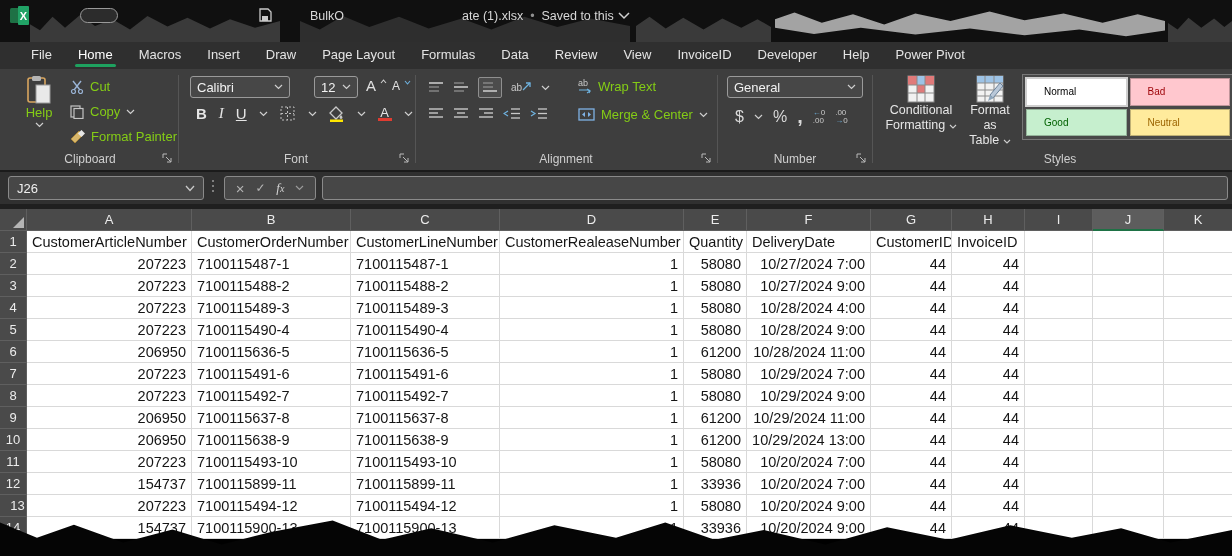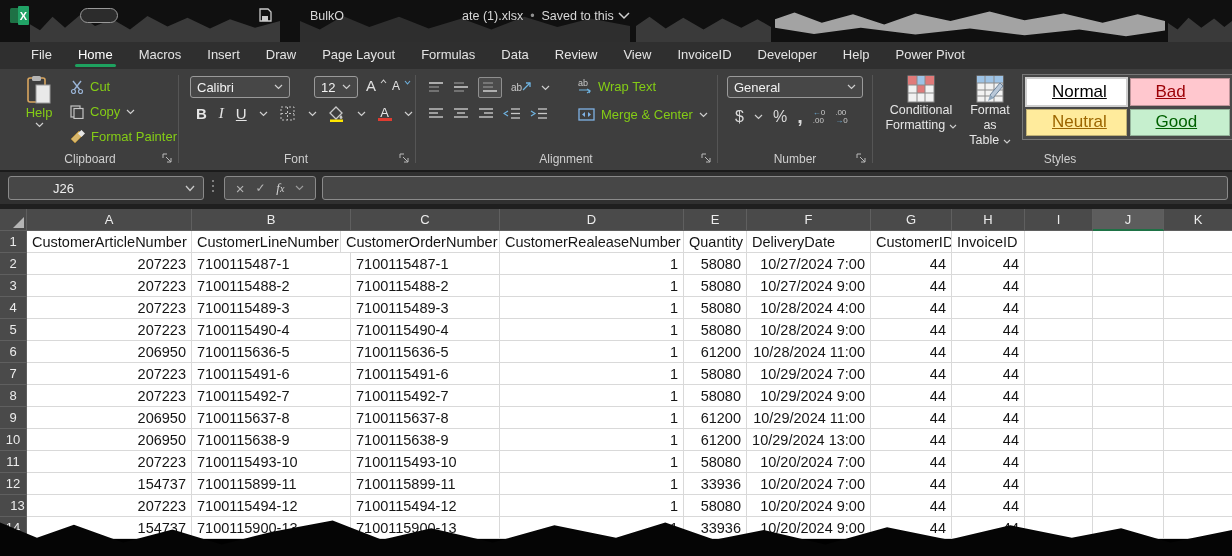--- a/index.html
+++ b/index.html
@@ -33,21 +33,21 @@
   .combo { position:absolute; background:#474747; border:1px solid #9a9a9a; border-radius:3px;
     color:#f2f2f2; font-size:13px; display:flex; align-items:center; padding:0 6px; height:22px; }
   .combo .cv { flex:1; }
   .ico { display:inline-block; vertical-align:middle; }
   .fmt-big { font-size:16px; color:#d8d8d8; }
   .selbox { border:1px solid #8f8f8f; background:#4c4c4c; border-radius:2px; }
   .two-line { font-size:12.5px; color:#e6e6e6; text-align:center; line-height:15px; }
   
   #style-gallery { position:absolute; left:1022px; top:5px; width:212px; height:66px; border:1px solid #777;
     background:#484848; display:grid; grid-template-columns:1fr 1fr; gap:3px; padding:3px; }
-  .style-chip { font-size:17px; display:flex; align-items:center; padding-left:25px; border:1px solid rgba(0,0,0,.25);text-decoration:underline; }
+  .style-chip { font-size:10px; display:flex; align-items:center; padding-left:17px; border:1px solid rgba(0,0,0,.25); }
   .style-chip.selected { outline:2px solid #cfcfcf; outline-offset:-1px; }
   
   #formularow { position:absolute; left:0; top:172px; width:1232px; height:32px; background:#303030; }
   #namebox { position:absolute; left:8px; top:4px; width:196px; height:24px; background:#474747; border:1px solid #8a8a8a;
     border-radius:3px; color:#f0f0f0; font-size:13px; display:flex; align-items:center; padding:0 8px; }
   #fxgroup { position:absolute; left:224px; top:4px; width:92px; height:24px; background:#474747; border:1px solid #8a8a8a;
     border-radius:3px; display:flex; align-items:center; justify-content:space-evenly; color:#b4b4b4; }
   #formulainput { position:absolute; left:322px; top:4px; width:906px; height:24px; background:#474747;
     border:1px solid #8a8a8a; border-radius:3px; color:#fff; font-size:13px; padding:0 6px; }
   .vdots { position:absolute; left:212px; top:8px; display:flex; flex-direction:column; gap:3px; }
@@ -399,29 +399,29 @@
             <path d="M12 26 l2 -6 4 3 z" fill="#8fa7bd"></path>
           </svg>
       </span>
       <div class="two-line"><span>Format as</span><br><span>Table</span> <svg width="8" height="5" style="display:inline;">
             <polyline points="1,1 4,4 7,1" fill="none" stroke="#cfcfcf" stroke-width="1.1"></polyline>
           </svg></div>
     </div>
     <div id="style-gallery">
         <div class="style-chip selected" style="background: rgb(255, 255, 255); color: rgb(0, 0, 0);">Normal</div>
         <div class="style-chip" style="background: rgb(255, 199, 206); color: rgb(156, 0, 6);">Bad</div>
+        <div class="style-chip" style="background: rgb(198, 239, 206); color: rgb(0, 97, 0);">Good</div>
         <div class="style-chip" style="background: rgb(255, 235, 156); color: rgb(156, 101, 0);">Neutral</div>
-        <div class="style-chip" style="background: rgb(198, 239, 206); color: rgb(0, 97, 0);">Good</div>
       </div>
     <div class="glabel" style="left:1000px;width:120px;">Styles</div>
   </div>
 
   <div id="formularow">
     <div id="namebox">
-      <span style="flex:1;margin-left:36px;">J26</span>
+      <span style="flex:1;">J26</span>
       <svg width="10" height="7">
           <polyline points="1,1 5,5.5 9,1" fill="none" stroke="#c9c9c9" stroke-width="1.3"></polyline>
         </svg>
     </div>
     <span class="vdots">
         <i></i>
         <i></i>
         <i></i>
       </span>
     <div id="fxgroup">
@@ -450,22 +450,22 @@
           <div class="ghead" style="width: 124px;">F</div>
           <div class="ghead" style="width: 81px;">G</div>
           <div class="ghead" style="width: 73px;">H</div>
           <div class="ghead" style="width: 68px;">I</div>
           <div class="ghead activecol" style="width: 71px;">J</div>
           <div class="ghead" style="width: 69px;">K</div>
         </div>
         <div class="grow">
           <div class="ghead" style="width: 27px;">1</div>
           <div class="gcell" style="width: 165px;">CustomerArticleNumber</div>
+          <div class="gcell" style="width: 159px;">CustomerOrderNumber</div>
           <div class="gcell" style="width: 149px;">CustomerLineNumber</div>
-          <div class="gcell" style="width: 159px;">CustomerOrderNumber</div>
           <div class="gcell" style="width: 184px;">CustomerRealeaseNumber</div>
           <div class="gcell" style="width: 63px;">Quantity</div>
           <div class="gcell" style="width: 124px;">DeliveryDate</div>
           <div class="gcell" style="width: 81px;">CustomerID</div>
           <div class="gcell" style="width: 73px;">InvoiceID</div>
           <div class="gcell" style="width: 68px;"></div>
           <div class="gcell" style="width: 71px;"></div>
           <div class="gcell" style="width: 69px;"></div>
         </div>
         <div class="grow">

